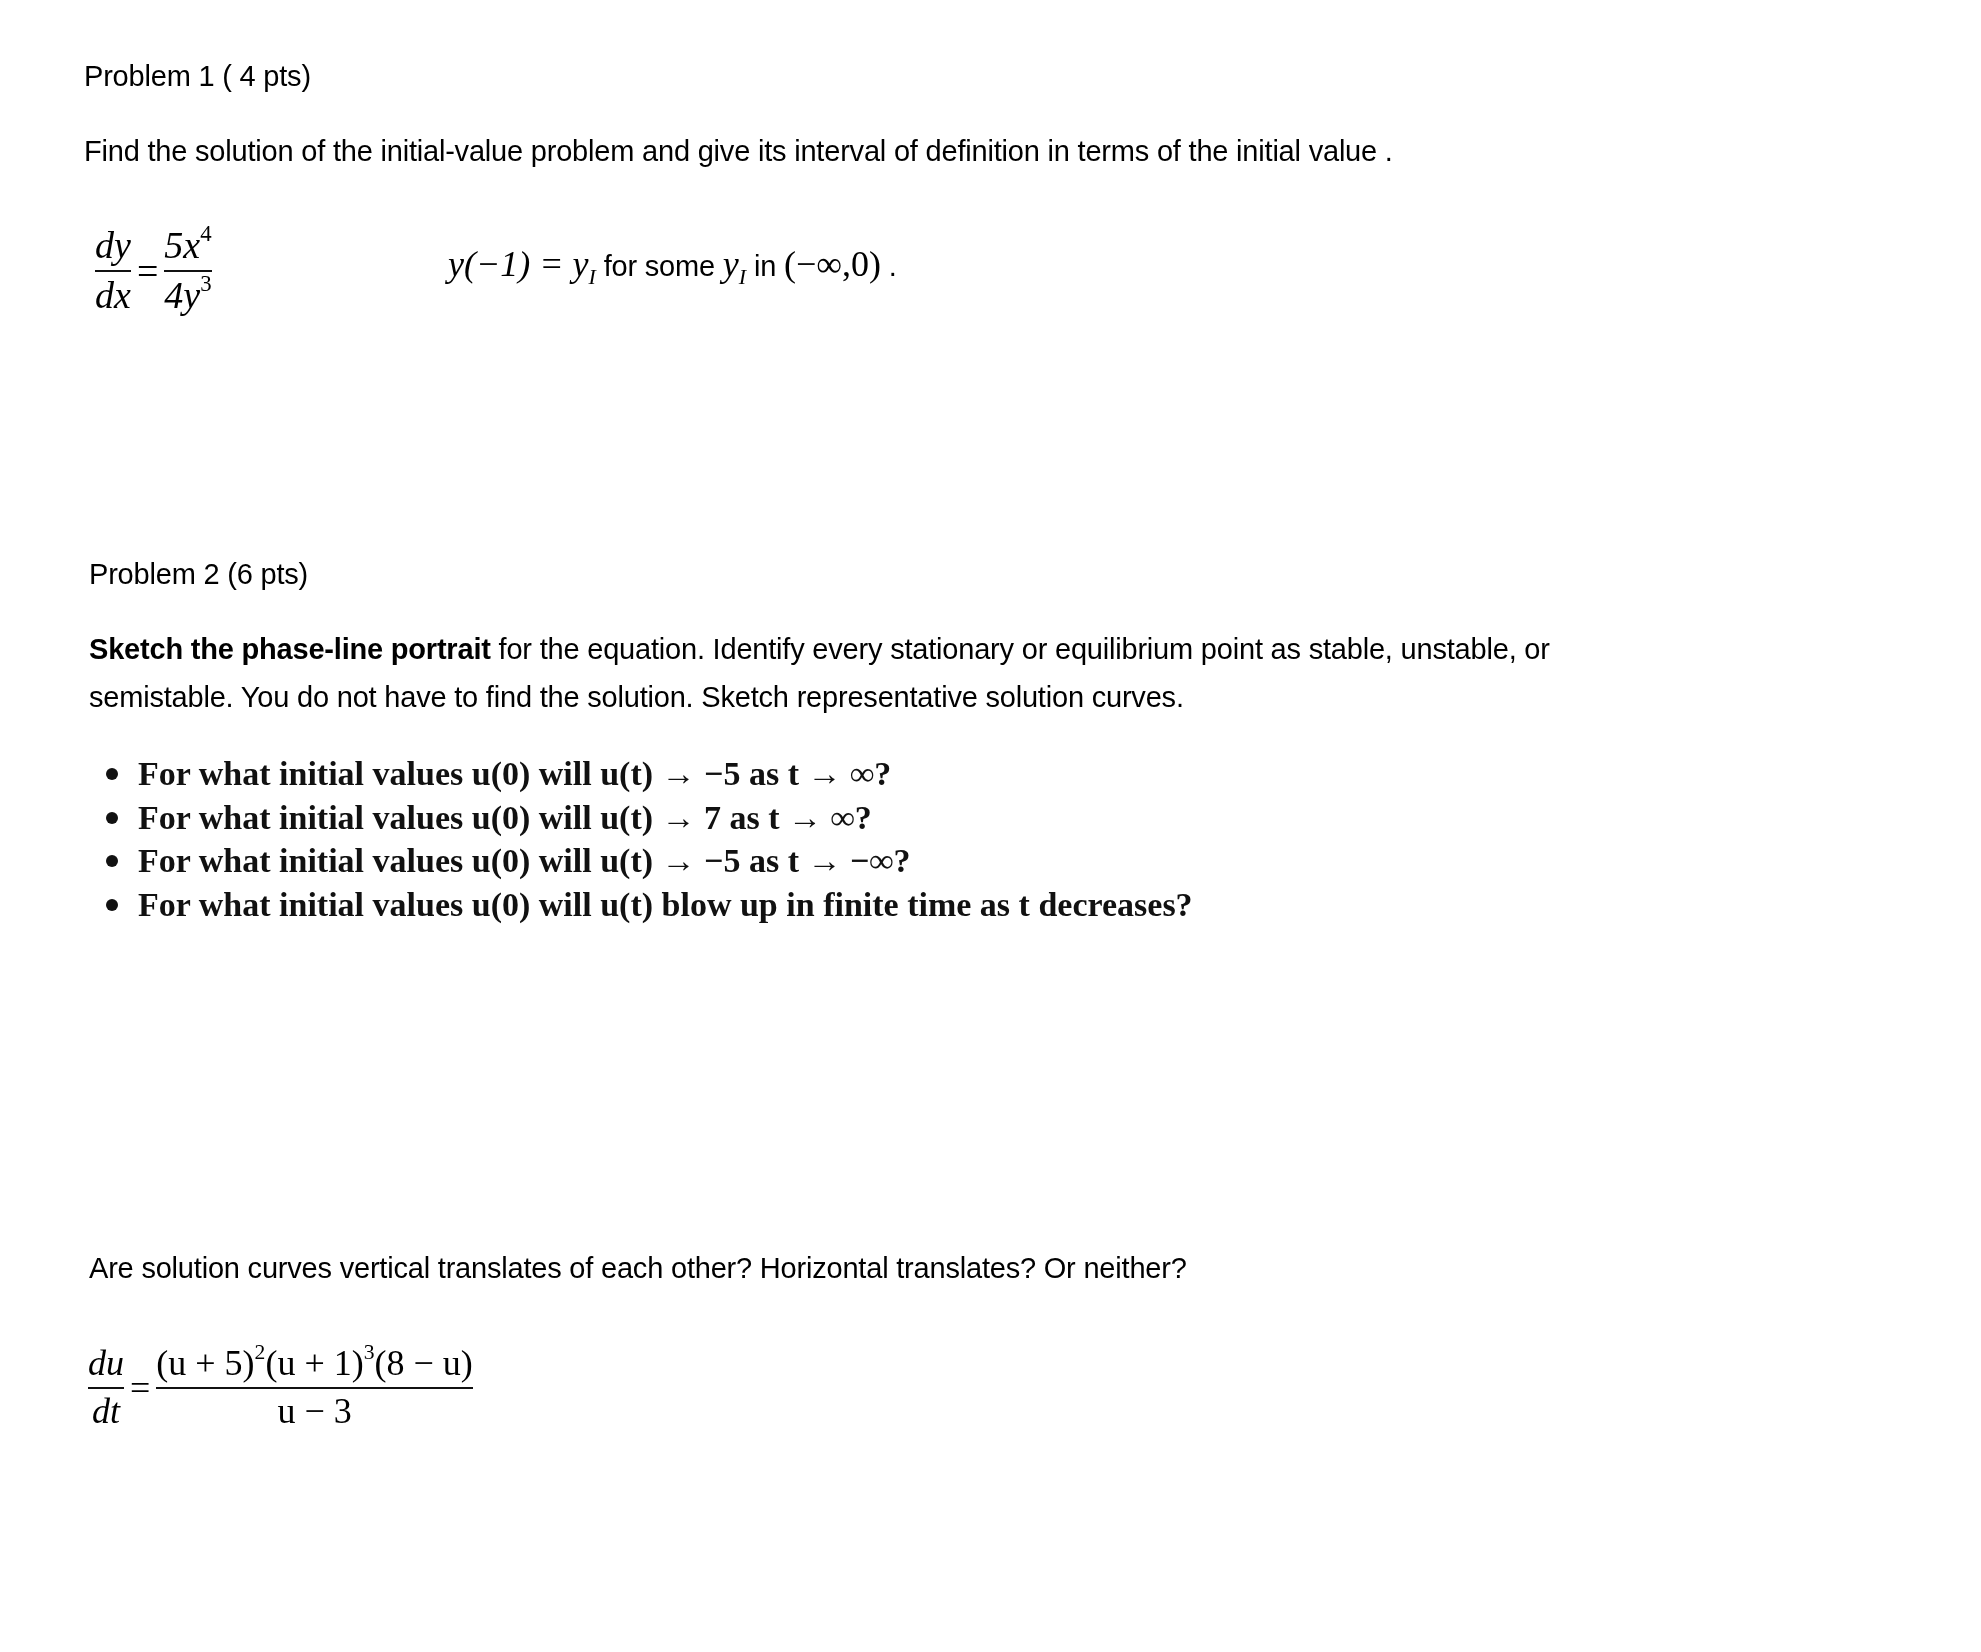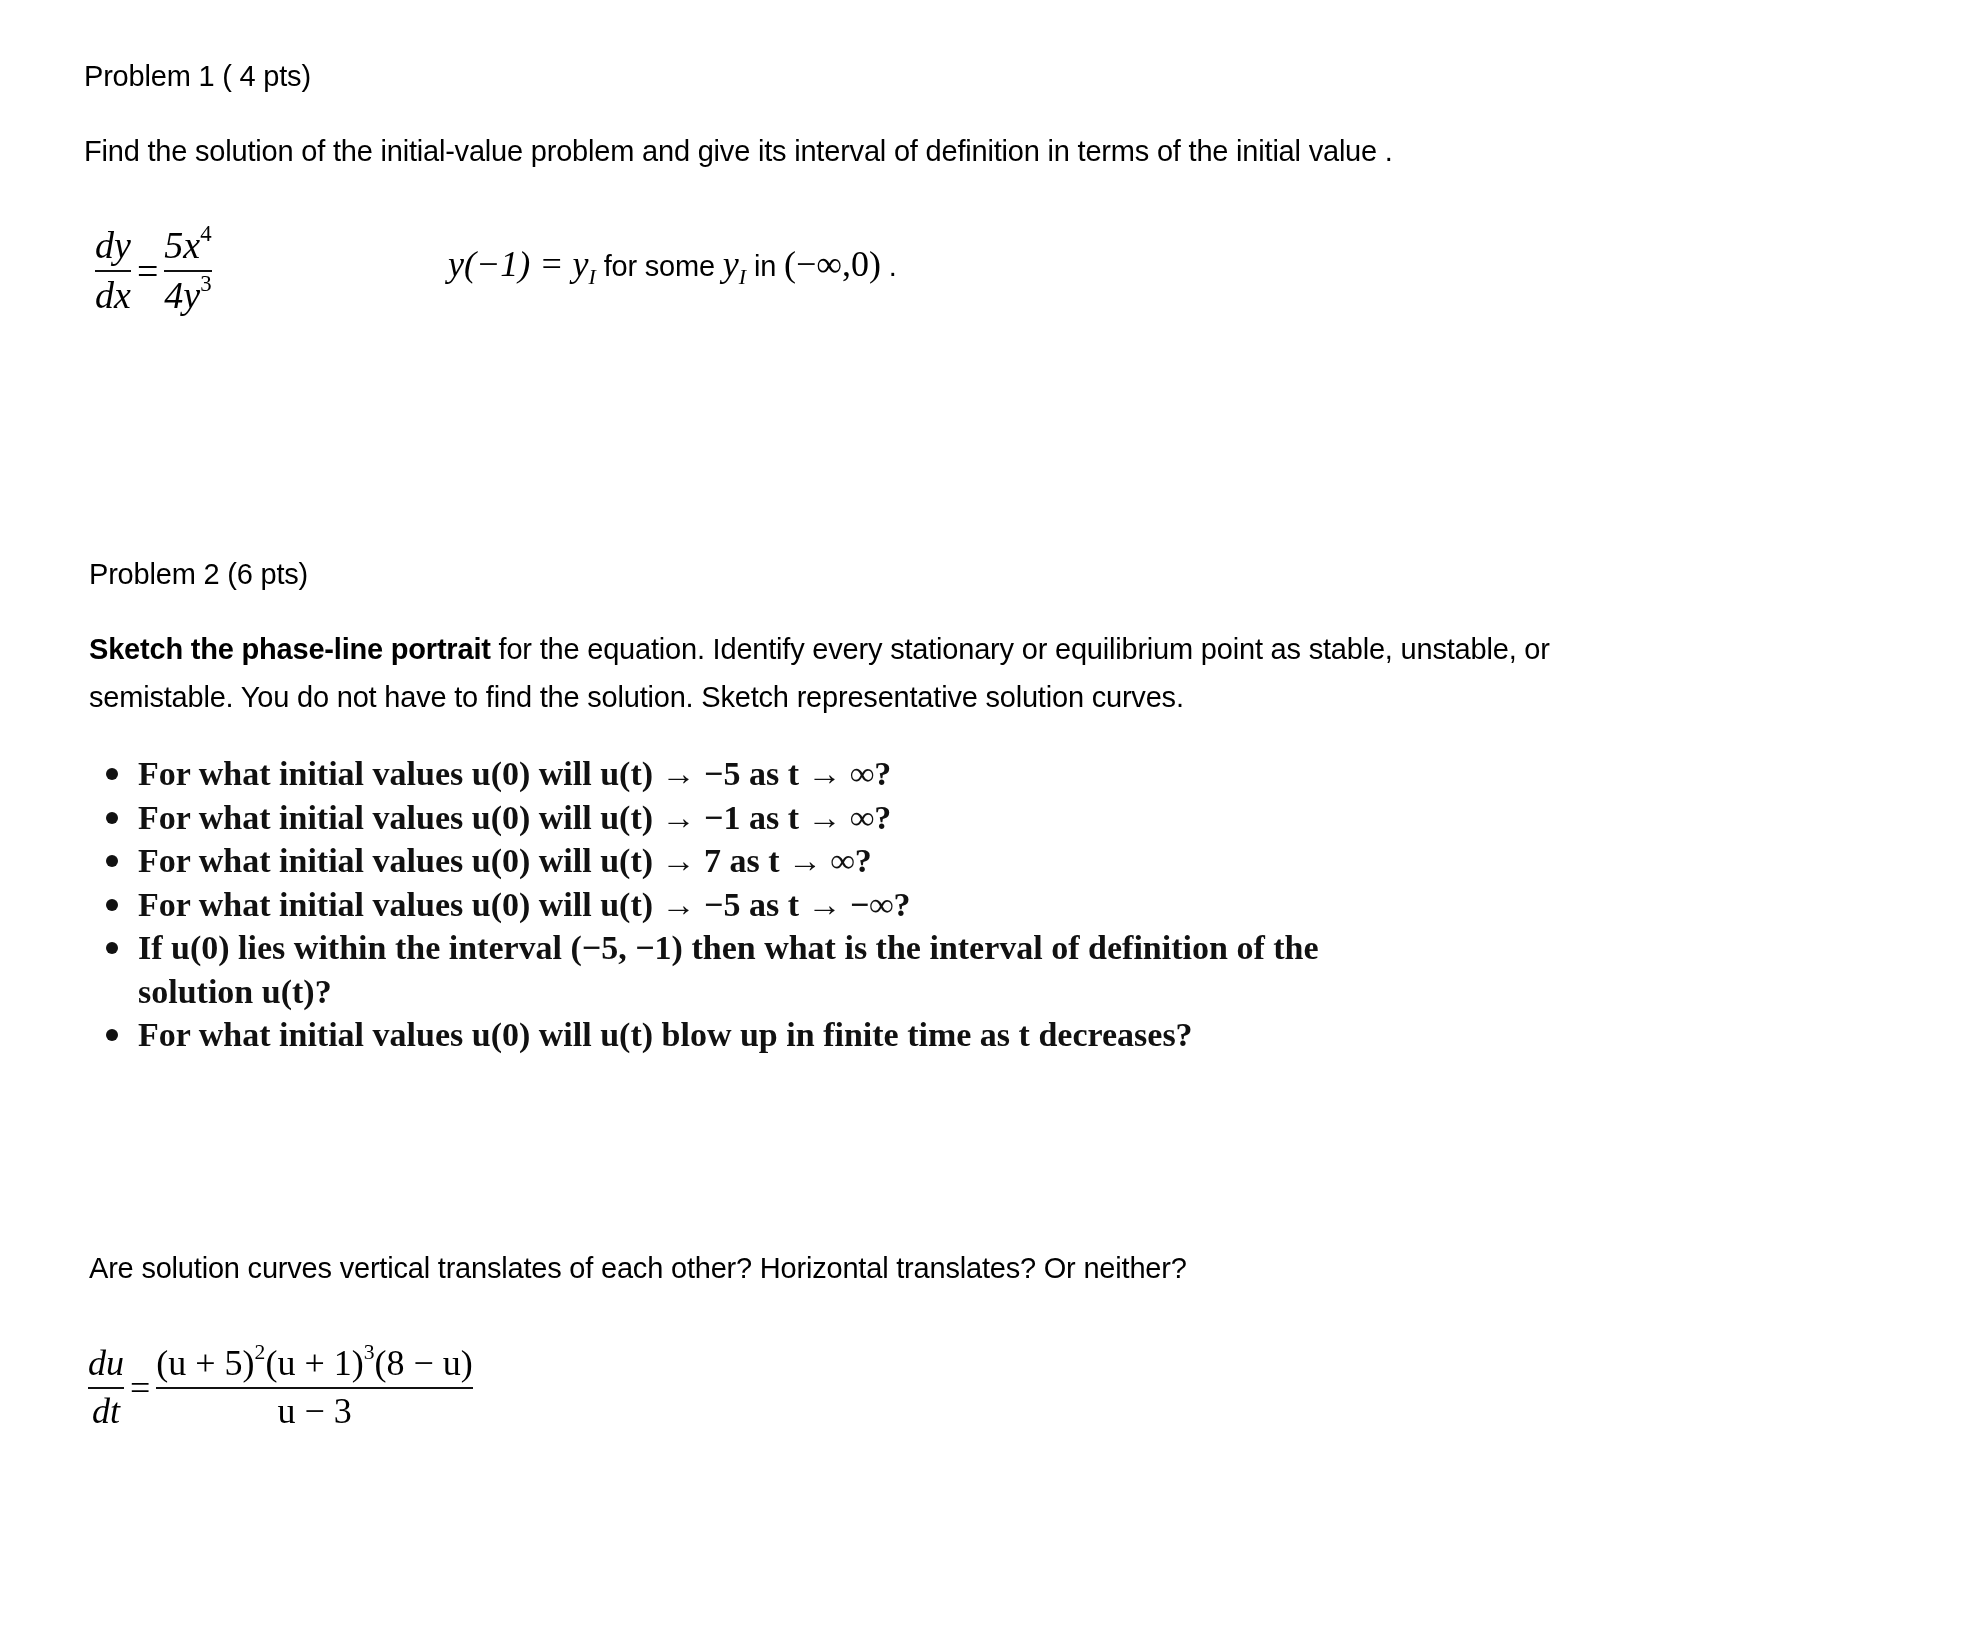--- a/index.html
+++ b/index.html
@@ -108,24 +108,22 @@
 
 <div class="abs sans" style="left:89px; top:558px;">Problem 2  (6 pts)</div>
 
 <div class="abs sans" style="left:89px; top:633px;">
   <b>Sketch the phase-line portrait</b><span> for the equation. Identify every stationary or equilibrium point as stable, unstable, or</span>
 </div>
 <div class="abs sans" style="left:89px; top:681px;">semistable. You do not have to find the solution. Sketch representative solution curves.</div>
 
 <ul class="bullets">
   <li><span class="dot"></span><span>For what initial values u(0) will u(t) → −5 as t → ∞?</span></li>
-  <li><span class="dot"></span><span>For what initial values u(0) will u(t) → −1 as t → ∞?</span></li>
   <li><span class="dot"></span><span>For what initial values u(0) will u(t) → 7 as t → ∞?</span></li>
   <li><span class="dot"></span><span>For what initial values u(0) will u(t) → −5 as t → −∞?</span></li>
-  <li style="width:1270px; white-space:normal;"><span class="dot"></span><span>If u(0) lies within the interval (−5, −1) then what is the interval of definition of the solution u(t)?</span></li>
   <li><span class="dot"></span><span>For what initial values u(0) will u(t) blow up in finite time as t decreases?</span></li>
 </ul>
 
 <div class="abs sans" style="left:89px; top:1252px;">Are solution curves vertical translates of each other? Horizontal translates? Or neither?</div>
 
 <div class="abs serif math2" style="left:88px; top:1345px;">
   <span class="frac it">
     <span class="num">du</span>
     <span class="bar"></span>
     <span class="den">dt</span>

